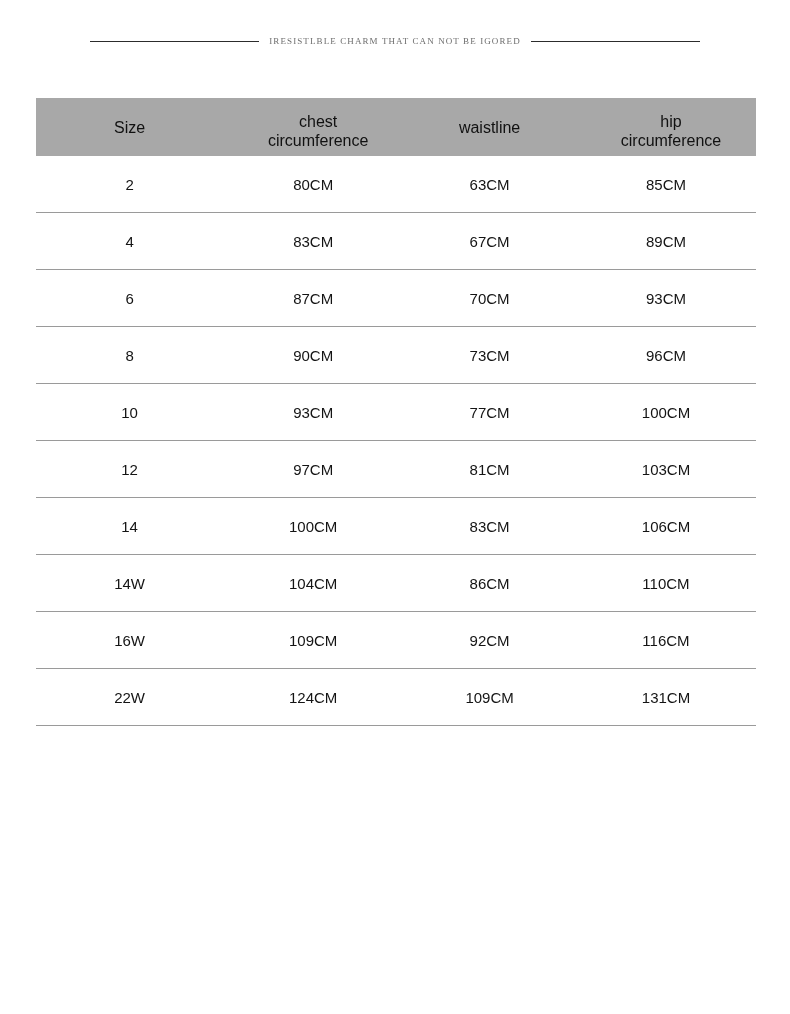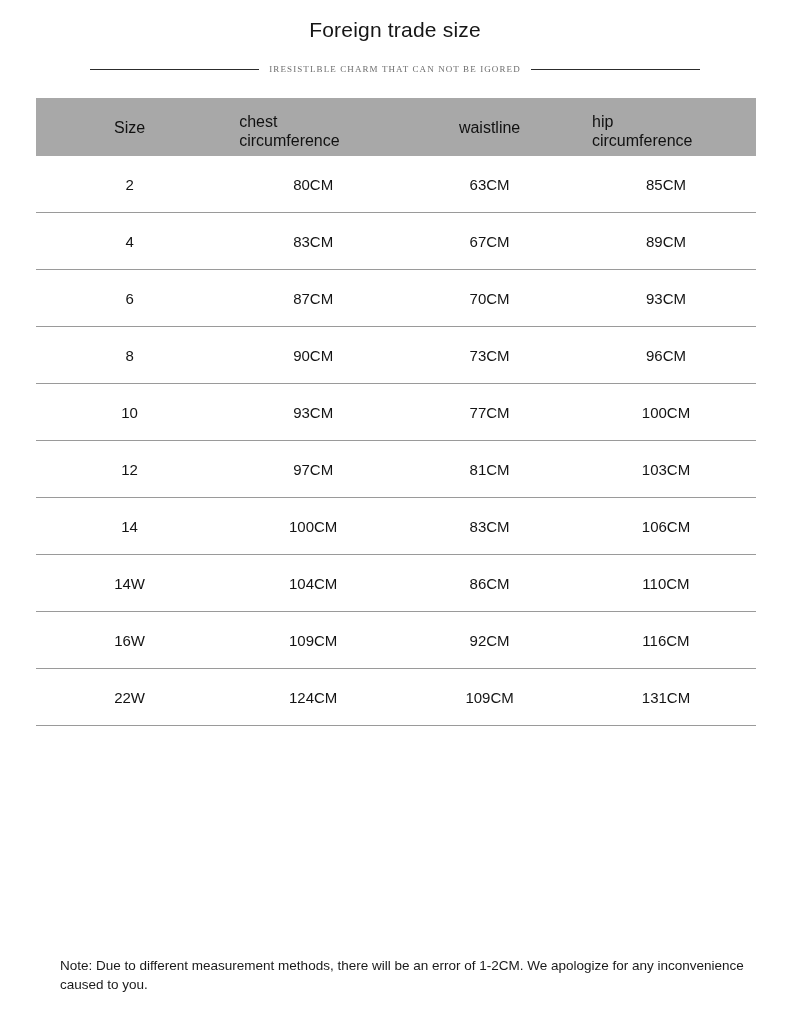--- a/index.html
+++ b/index.html
@@ -82,21 +82,21 @@
     text-align: center;
     vertical-align: middle;
     padding: 0;
     line-height: 19px;
   }
   thead th .hdr-inner {
     display: block;
     padding: 0 6px;
   }
   thead th.two-line .hdr-inner {
-    text-align: left;
+    text-align: center;
     padding-left: 16px;
     margin-top: 8px;
   }
 
   tbody td {
     height: 56px;
     font-size: 15px;
     color: #141414;
     text-align: center;
     vertical-align: middle;
@@ -119,21 +119,20 @@
     color: #1a1a1a;
     text-align: left;
   }
 </style>
 </head>
 <body>
 
 <div class="page">
 
   <div class="title-block">
-    <div class="main-title">Foreign trade size</div>
     <div class="subtitle-row">
       <span class="rule"></span>
       <span class="subtitle">IRESISTLBLE  CHARM  THAT  CAN NOT  BE IGORED</span>
       <span class="rule"></span>
     </div>
   </div>
 
   <div class="table-wrap">
     <table class="size-table">
       <colgroup>
@@ -222,15 +221,14 @@
           <tr>
             <td>22W</td>
             <td>124CM</td>
             <td>109CM</td>
             <td>131CM</td>
           </tr>
         </tbody>
     </table>
   </div>
 
-  <div class="note">Note: Due to different measurement methods, there will be an error of 1-2CM. We apologize for any inconvenience caused to you.</div>
 
 </div>
 
 </body></html>

